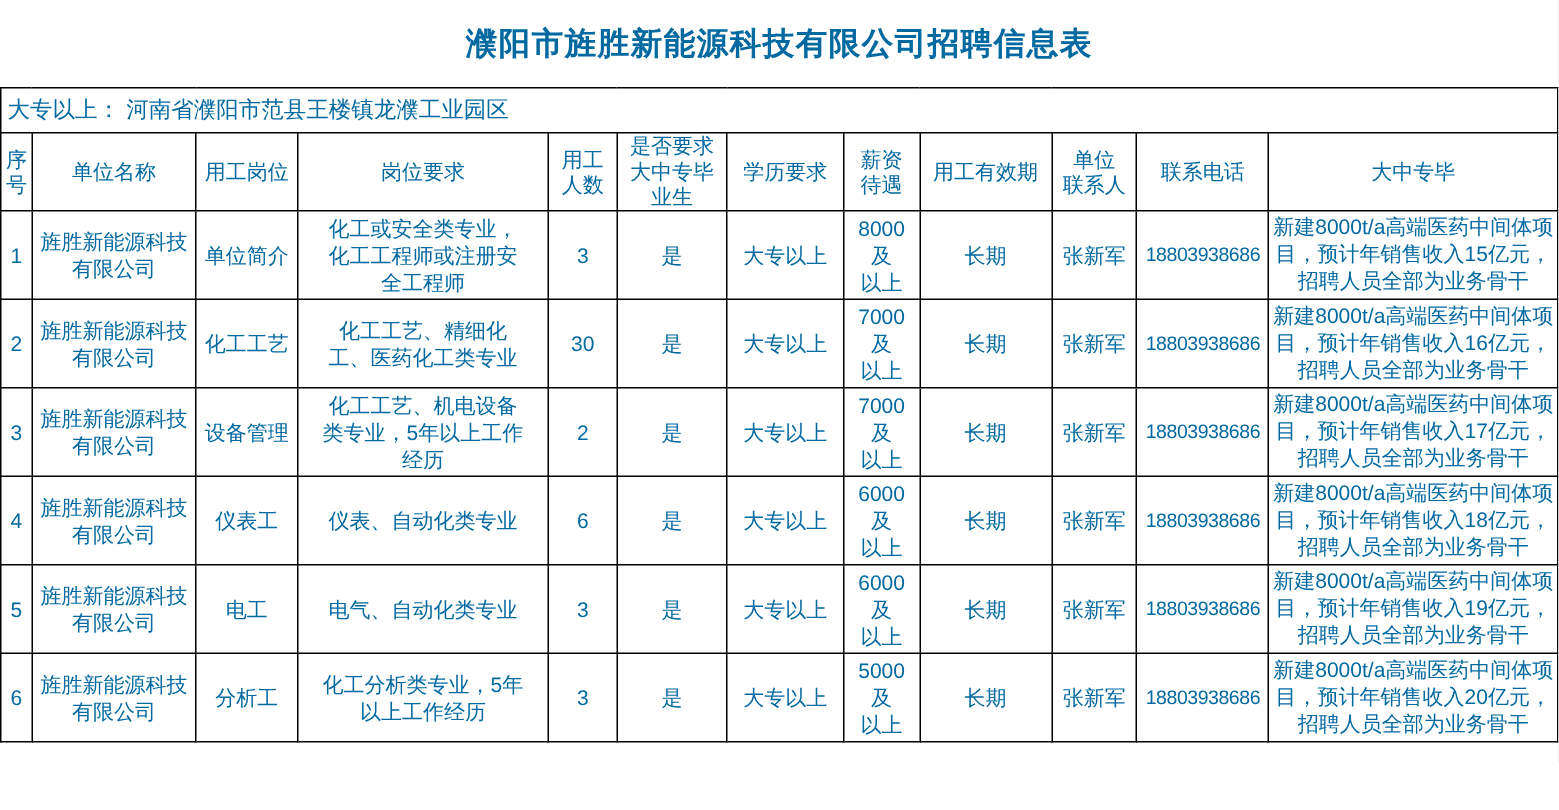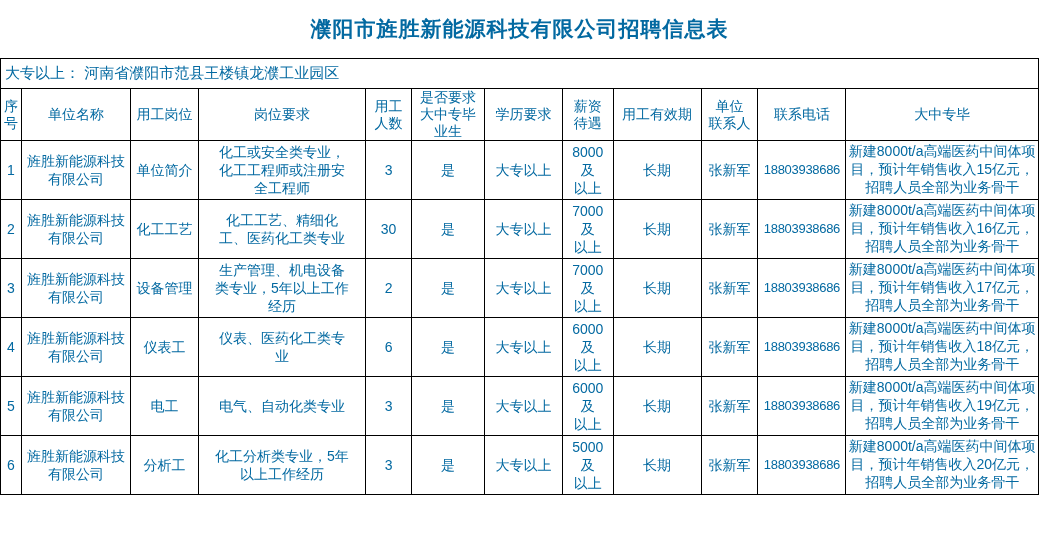--- a/index.html
+++ b/index.html
@@ -112,37 +112,37 @@
           <td class="c8 col-validity">长期</td>
           <td class="c9 col-contact">张新军</td>
           <td class="c10 col-phone">18803938686</td>
           <td class="c11 col-intro">新建8000t/a高端医药中间体项目，预计年销售收入16亿元，招聘人员全部为业务骨干</td>
         </tr>
         <tr class="data-row">
           <td class="c0 col-seq">3</td>
           <td class="c1 col-company">旌胜新能源科技
 有限公司</td>
           <td class="c2 col-position">设备管理</td>
-          <td class="c3 col-requirements">生产管理、机电设备类专业，5年以上工作经历</td>
+          <td class="c3 col-requirements">化工工艺、机电设备类专业，5年以上工作经历</td>
           <td class="c4 col-headcount">2</td>
           <td class="c5 col-grad">是</td>
           <td class="c6 col-education">大专以上</td>
           <td class="c7 col-salary">7000及
 以上</td>
           <td class="c8 col-validity">长期</td>
           <td class="c9 col-contact">张新军</td>
           <td class="c10 col-phone">18803938686</td>
           <td class="c11 col-intro">新建8000t/a高端医药中间体项目，预计年销售收入17亿元，招聘人员全部为业务骨干</td>
         </tr>
         <tr class="data-row">
           <td class="c0 col-seq">4</td>
           <td class="c1 col-company">旌胜新能源科技
 有限公司</td>
           <td class="c2 col-position">仪表工</td>
-          <td class="c3 col-requirements">仪表、医药化工类专业</td>
+          <td class="c3 col-requirements">仪表、自动化类专业</td>
           <td class="c4 col-headcount">6</td>
           <td class="c5 col-grad">是</td>
           <td class="c6 col-education">大专以上</td>
           <td class="c7 col-salary">6000及
 以上</td>
           <td class="c8 col-validity">长期</td>
           <td class="c9 col-contact">张新军</td>
           <td class="c10 col-phone">18803938686</td>
           <td class="c11 col-intro">新建8000t/a高端医药中间体项目，预计年销售收入18亿元，招聘人员全部为业务骨干</td>
         </tr>

